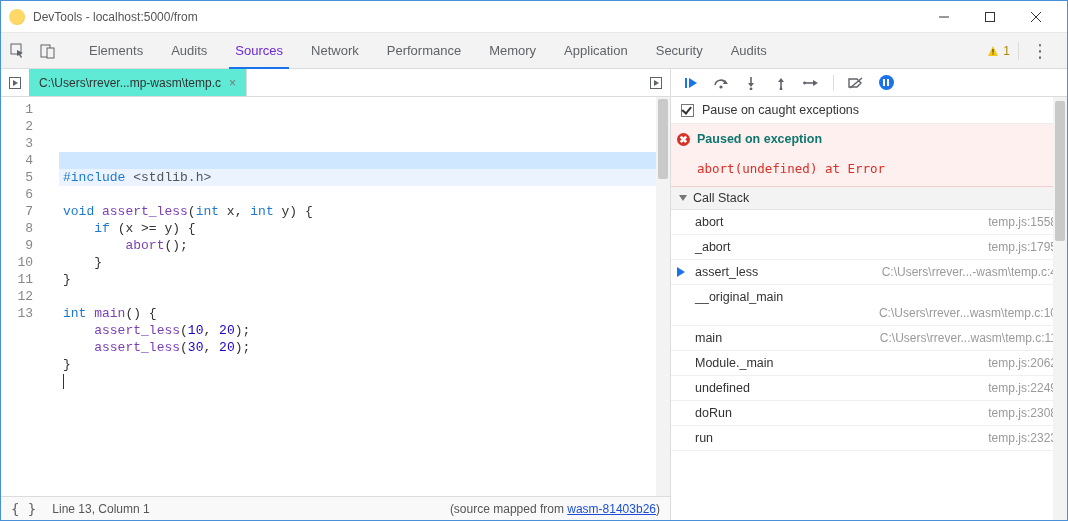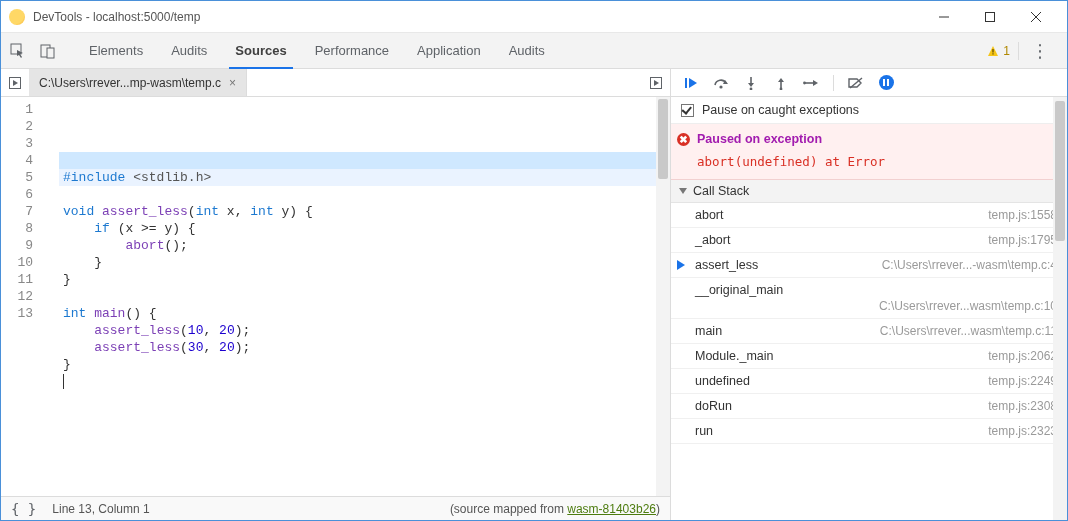--- a/index.html
+++ b/index.html
@@ -9,31 +9,31 @@
 .titlebar .title { flex: 1; font-size: 12px; color: #555; }
 .win-controls { display: flex; gap: 0; }
 .win-controls .wc { width: 46px; height: 32px; display: flex; align-items: center; justify-content: center; color: #333; cursor: pointer; }
 .win-controls .wc svg { width: 10px; height: 10px; }
 
 .tabbar { height: 36px; display: flex; align-items: center; padding: 0 8px; border-bottom: 1px solid #dcdcdc; background: #f3f3f3; }
 .tb-left { display: flex; align-items: center; gap: 12px; margin-right: 18px; }
 .tb-left .ico { width: 18px; height: 18px; display: flex; align-items: center; justify-content: center; color: #5f6368; cursor: pointer; }
 .tabs { display: flex; align-items: stretch; height: 100%; }
 .tab { display: flex; align-items: center; padding: 0 14px; color: #5f6368; cursor: pointer; position: relative; font-size: 13px; }
-.tab.active { color: #404040; font-weight: bold; }
+.tab.active { color: #6d28d9; }
 .tab.active::after { content: ""; position: absolute; left: 8px; right: 8px; bottom: -1px; height: 2px; background: #1a73e8; }
 .tb-right { margin-left: auto; display: flex; align-items: center; gap: 8px; padding-right: 6px; }
 .warn-badge { display:flex; align-items:center; gap:4px; color:#b08800; font-size:12px; }
 .warn-badge svg { width:12px; height:12px; }
 .kebab { color:#5f6368; font-size:18px; line-height:1; cursor:pointer; padding:0 4px; }
 
 .subbar { height: 28px; display: flex; align-items: center; border-bottom: 1px solid #dcdcdc; }
 .sub-left { display:flex; align-items:center; flex:1; min-width:0; border-right:1px solid #dcdcdc; height:100%; }
 .sub-left .run-ico { width:28px; display:flex; align-items:center; justify-content:center; color:#5f6368; cursor:pointer; }
-.filetab { display:flex; align-items:center; height:100%; padding:0 10px; gap:8px; border-right:1px solid #dcdcdc; background:#e5e5e5; font-size:12px; color:#333; }
+.filetab { display:flex; align-items:center; height:100%; padding:0 10px; gap:8px; border-right:1px solid #dcdcdc; background:#5eead4; font-size:12px; color:#333; }
 .filetab .close { color:#777; cursor:pointer; }
 .sub-left .spacer { flex:1; }
 .sub-left .end-ico { width:28px; display:flex; align-items:center; justify-content:center; color:#5f6368; cursor:pointer; }
 .sub-right { display:flex; align-items:center; gap:14px; padding:0 12px; width:396px; }
 .sub-right .dbg { width:16px; height:16px; display:flex; align-items:center; justify-content:center; color:#5f6368; cursor:pointer; }
 .sub-right .dbg.blue { color:#1a73e8; }
 .sub-right .sep { width:1px; height:16px; background:#dcdcdc; }
 .pause-circle { width:15px; height:15px; border-radius:50%; background:#1a73e8; display:flex; align-items:center; justify-content:center; }
 .pause-circle .bar { width:2px; height:7px; background:#fff; margin:0 1px; }
 
@@ -47,50 +47,50 @@
 .hl4 { position:absolute; left:0; right:0; top:calc(4px + 17px*3); height:17px; background:#cfe8ff; z-index:-1; }
 .hl5 { position:absolute; left:0; right:0; top:calc(4px + 17px*4); height:17px; background:#eaf3ff; z-index:-1; }
 .tok-kw { color:#1d79d0; } .tok-fn { color:#7b3fb5; } .tok-type{ color:#1d79d0;font-family:Liberation Mono, monospace;} .tok-str{color:#555;} .tok-num{color:#1c00cf;}
 .caret { display:inline-block; width:1px; height:15px; background:#333; vertical-align:text-bottom; }
 .code-scroll { position:absolute; right:0; top:0; bottom:0; width:14px; background:#f3f3f3; }
 .code-scroll .thumb { position:absolute; left:2px; right:2px; top:2px; height:80px; background:#c9c9c9; border-radius:2px; }
 
 .statusbar { height:24px; border-top:1px solid #dcdcdc; display:flex; align-items:center; padding:0 10px; font-size:12px; color:#555; background:#f9f9f9; }
 .statusbar .curly { font-family: Consolas, monospace; font-size:14px; margin-right:16px; color:#5f6368; }
 .statusbar .right { margin-left:auto; }
-.statusbar .right .maplink { text-decoration:underline; color:#4d7c0f; }
+.statusbar .right .maplink { text-decoration:underline; color:#1d4ed8; }
 
 .sidebar { width:396px; display:flex; flex-direction:column; overflow:hidden; position:relative; }
 .side-scroll { position:absolute; right:0; top:0; bottom:0; width:14px; background:#f3f3f3; }
 .side-scroll .thumb { position:absolute; left:2px; right:2px; top:4px; height:140px; background:#c9c9c9; border-radius:2px; }
 .pane-row { padding:6px 10px; display:flex; align-items:center; gap:8px; border-bottom:1px solid #eee; font-size:12.5px; }
 .chk { width:13px; height:13px; border:1px solid #767676; background:#fff; display:flex; align-items:center; justify-content:center; }
 .chk.checked::after { content:""; width:7px; height:4px; border-left:2px solid #333; border-bottom:2px solid #333; transform:rotate(-50deg) translate(0,-1px); }
 .exception-box { background:#fff0f0; padding:8px 12px 10px 26px; border-bottom:1px solid #f2d0d0; position:relative; }
 .exception-box .ic { position:absolute; left:6px; top:9px; width:13px; height:13px; border-radius:50%; background:#d93025; color:#fff; font-size:10px; display:flex; align-items:center; justify-content:center; font-weight:bold; }
-.exception-box .etitle { color:#a21caf; font-weight:600; font-size:12.5px; }
-.exception-box .emsg { color:#d93025; font-family: Consolas, monospace; font-size:12.5px; margin-top:8px; }
+.exception-box .etitle { color:#0f766e; font-weight:600; font-size:12.5px; }
+.exception-box .emsg { color:#d93025; font-family: Consolas, monospace; font-size:12.5px; margin-top:15px; }
 .section-hdr { padding:4px 8px; background:#f3f3f3; border-bottom:1px solid #e4e4e4; display:flex; align-items:center; gap:6px; font-size:12.5px; color:#333; cursor:pointer; }
 .tri { width:0; height:0; }
 .tri.right { border-top:4px solid transparent; border-bottom:4px solid transparent; border-left:6px solid #777; }
 .tri.down { border-left:4px solid transparent; border-right:4px solid transparent; border-top:6px solid #777; }
 .callstack { }
 .frame { display:flex; align-items:center; padding:5px 10px 5px 24px; border-bottom:1px solid #f0f0f0; font-size:12.5px; position:relative; cursor:pointer; }
 .frame .fn { color:#333; }
 .frame .loc { margin-left:auto; color:#9a9a9a; font-size:12px; text-align:right; }
 .frame.current::before { content:""; position:absolute; left:6px; top:50%; transform:translateY(-50%); width:0; height:0; border-top:5px solid transparent; border-bottom:5px solid transparent; border-left:8px solid #1a73e8; }
 .frame.wrap { flex-wrap:wrap; }
 .frame.wrap .loc { width:100%; margin-left:0; text-align:right; margin-top:2px; }
 </style>
 </head>
 <body>
 
 <div class="titlebar">
   <div class="app-icon"></div>
-  <div class="title">DevTools - localhost:5000/temp</div>
+  <div class="title">DevTools - localhost:5000/from</div>
   <div class="win-controls">
     <div class="wc">
         <svg viewBox="0 0 10 10">
           <line x1="0" y1="5" x2="10" y2="5" stroke="currentColor" stroke-width="1"></line>
         </svg>
       </div>
     <div class="wc">
         <svg viewBox="0 0 10 10">
           <rect x="0.5" y="0.5" width="9" height="9" fill="none" stroke="currentColor" stroke-width="1"></rect>
         </svg>
@@ -116,22 +116,25 @@
         <svg width="16" height="16" viewBox="0 0 16 16">
           <rect x="1" y="2" width="9" height="12" fill="none" stroke="currentColor"></rect>
           <rect x="7" y="5" width="7" height="10" fill="#f3f3f3" stroke="currentColor"></rect>
         </svg>
       </div>
   </div>
   <div class="tabs" id="main-tabs">
       <div class="tab">Elements</div>
       <div class="tab">Audits</div>
       <div class="tab active">Sources</div>
+      <div class="tab">Network</div>
       <div class="tab">Performance</div>
+      <div class="tab">Memory</div>
       <div class="tab">Application</div>
+      <div class="tab">Security</div>
       <div class="tab">Audits</div>
     </div>
   <div class="tb-right">
     <div class="warn-badge">
       <svg viewBox="0 0 12 12">
           <path d="M6 1 L11 11 L1 11 Z" fill="#f5c518"></path>
           <rect x="5.4" y="4" width="1.2" height="3.5" fill="#5a4500"></rect>
           <rect x="5.4" y="8.3" width="1.2" height="1.2" fill="#5a4500"></rect>
         </svg>
       <span>1</span>

